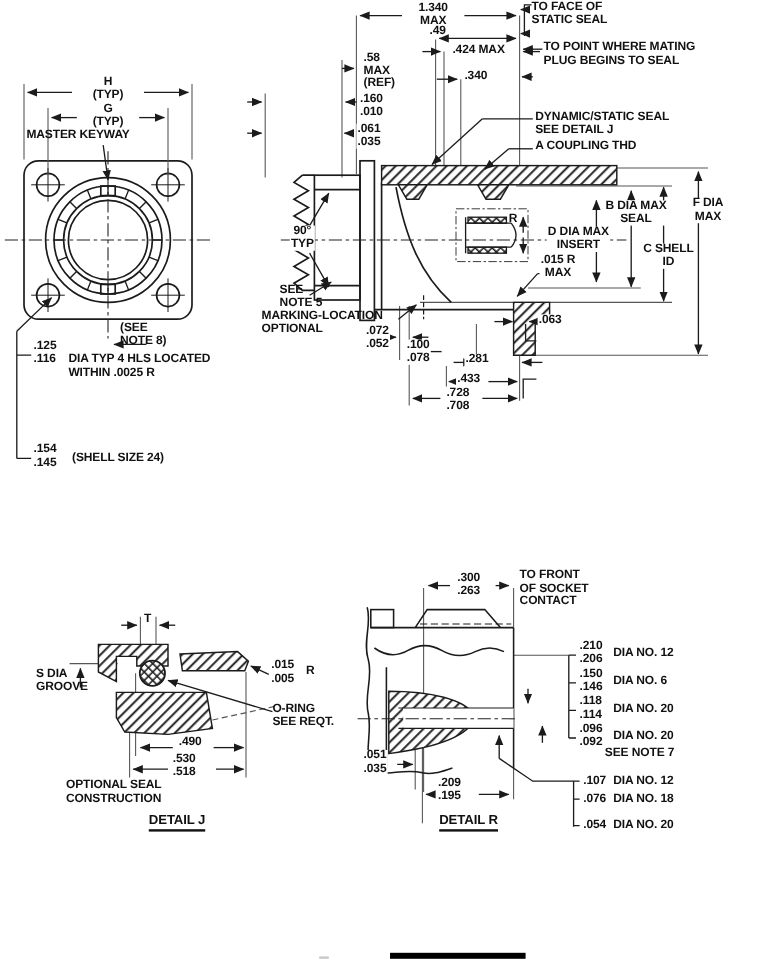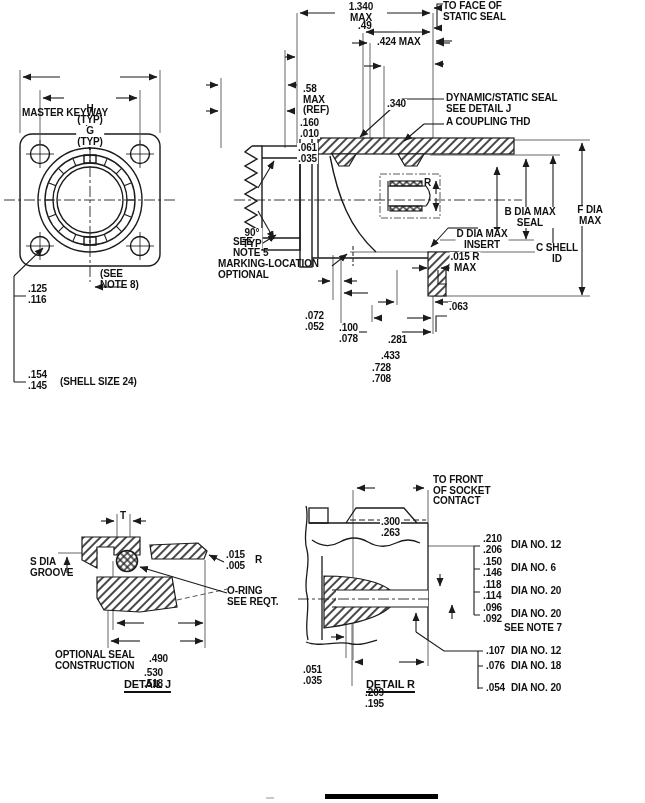--- a/index.html
+++ b/index.html
@@ -2,21 +2,21 @@
 <html><head>
 <meta charset="utf-8">
 <style>
   html,body{margin:0;padding:0;background:#fff;}
   #stage{position:relative;width:645px;height:803px;background:#fff;overflow:hidden;
          font-family:"Liberation Sans",sans-serif;}
   #art{position:absolute;left:0;top:0;z-index:1;}
   .lbl{position:absolute;z-index:2;font:700 10px/10.5px "Liberation Sans",sans-serif;
        color:#111;white-space:pre-line;letter-spacing:-0.1px;}
   .ctr{text-align:center;transform:translateX(-50%);}
-  .bg{background:#fff;padding:0 1px;margin-top:40px;}
+  .bg{background:#fff;padding:0 1px;}
   .title{font-size:11px;line-height:12px;border-bottom:2px solid #111;padding-bottom:1px;}
 </style>
 </head>
 <body>
 
 <div id="stage">
 
 <svg id="art" width="645" height="803" viewBox="0 0 645 803">
   <defs>
     <marker id="ar" markerWidth="9" markerHeight="8" refX="8" refY="4" orient="auto" markerUnits="userSpaceOnUse">
@@ -218,38 +218,42 @@
 
 <div class="lbl ctr bg" style="left:90px;top:64px">H
 (TYP)</div>
 <div class="lbl ctr bg" style="left:90px;top:86px">G
 (TYP)</div>
 <div class="lbl" style="left:22px;top:108px">MASTER KEYWAY</div>
 <div class="lbl" style="left:100px;top:269px">(SEE
 NOTE 8)</div>
 <div class="lbl" style="left:28px;top:284px">.125
 .116</div>
+<div class="lbl" style="left:57px;top:295px">DIA TYP 4 HLS LOCATED
+WITHIN .0025 R</div>
 <div class="lbl" style="left:28px;top:370px">.154
 .145</div>
 <div class="lbl" style="left:60px;top:377px">(SHELL SIZE 24)</div>
 
 <div class="lbl ctr" style="left:361px;top:2px">1.340
 MAX</div>
 <div class="lbl" style="left:358px;top:21px">.49</div>
 <div class="lbl" style="left:377px;top:37px">.424 MAX</div>
 <div class="lbl bg" style="left:386px;top:59px">.340</div>
 <div class="lbl bg" style="left:302px;top:44px">.58
 MAX
 (REF)</div>
 <div class="lbl bg" style="left:299px;top:78px">.160
 .010</div>
 <div class="lbl bg" style="left:297px;top:103px">.061
 .035</div>
 <div class="lbl" style="left:443px;top:1px">TO FACE OF
 STATIC SEAL</div>
+<div class="lbl" style="left:453px;top:35px">TO POINT WHERE MATING
+PLUG BEGINS TO SEAL</div>
 <div class="lbl" style="left:446px;top:93px">DYNAMIC/STATIC SEAL
 SEE DETAIL J</div>
 <div class="lbl" style="left:446px;top:117px">A COUPLING THD</div>
 <div class="lbl ctr bg" style="left:252px;top:188px">90°
 TYP</div>
 <div class="lbl" style="left:233px;top:237px">SEE
 NOTE 5</div>
 <div class="lbl" style="left:218px;top:259px">MARKING-LOCATION
 OPTIONAL</div>
 <div class="lbl" style="left:424px;top:178px">R</div>

